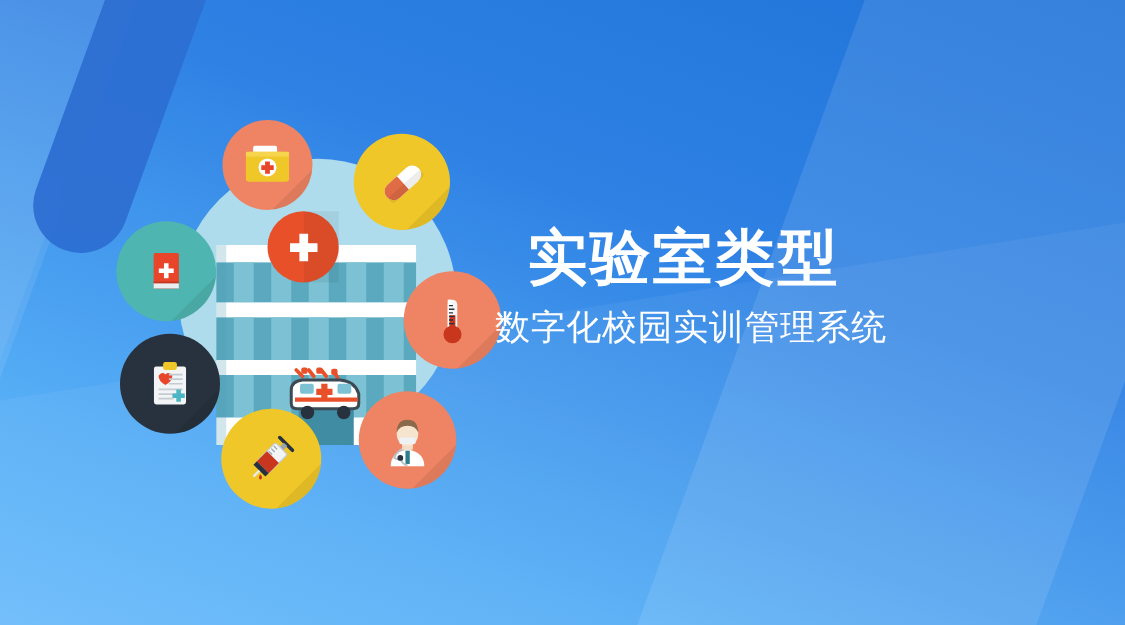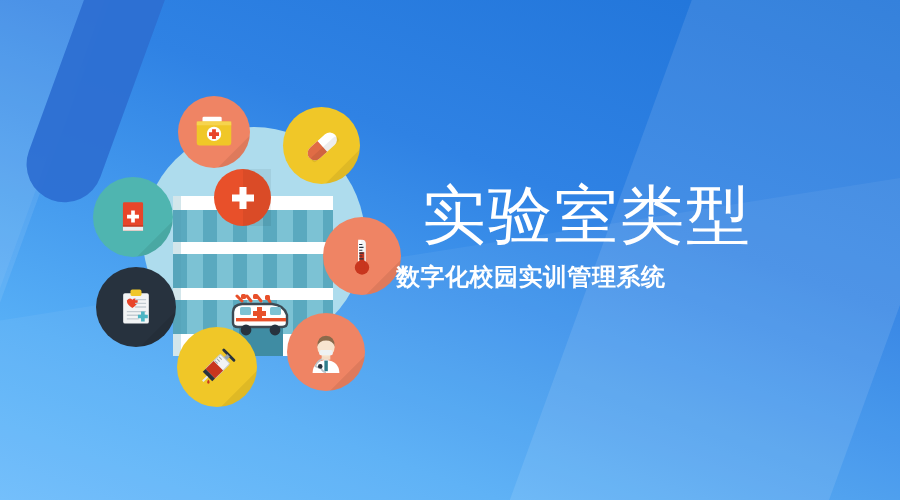--- a/index.html
+++ b/index.html
@@ -159,32 +159,32 @@
   }
 
   
   .text-block {
     position: absolute;
     left: 422px;
     top: 182px;
     width: 440px;
   }
   .title {
-    font-size: 64px;
+    font-size: 48px;
     line-height: 1.05;
-    font-weight: normal;
+    font-weight: bold;
     color: #ffffff;
     letter-spacing: 2px;
     margin: 0;
     white-space: nowrap;
   }
   .subtitle {
-    font-size: 24px;
+    font-size: 28px;
     line-height: 1.15;
-    font-weight: bold;
+    font-weight: normal;
     color: #ffffff;
     letter-spacing: 0.5px;
     margin: 14px 0 0 -26px;
     white-space: nowrap;
   }
 </style>
 </head>
 <body>
 
 <div class="banner">

